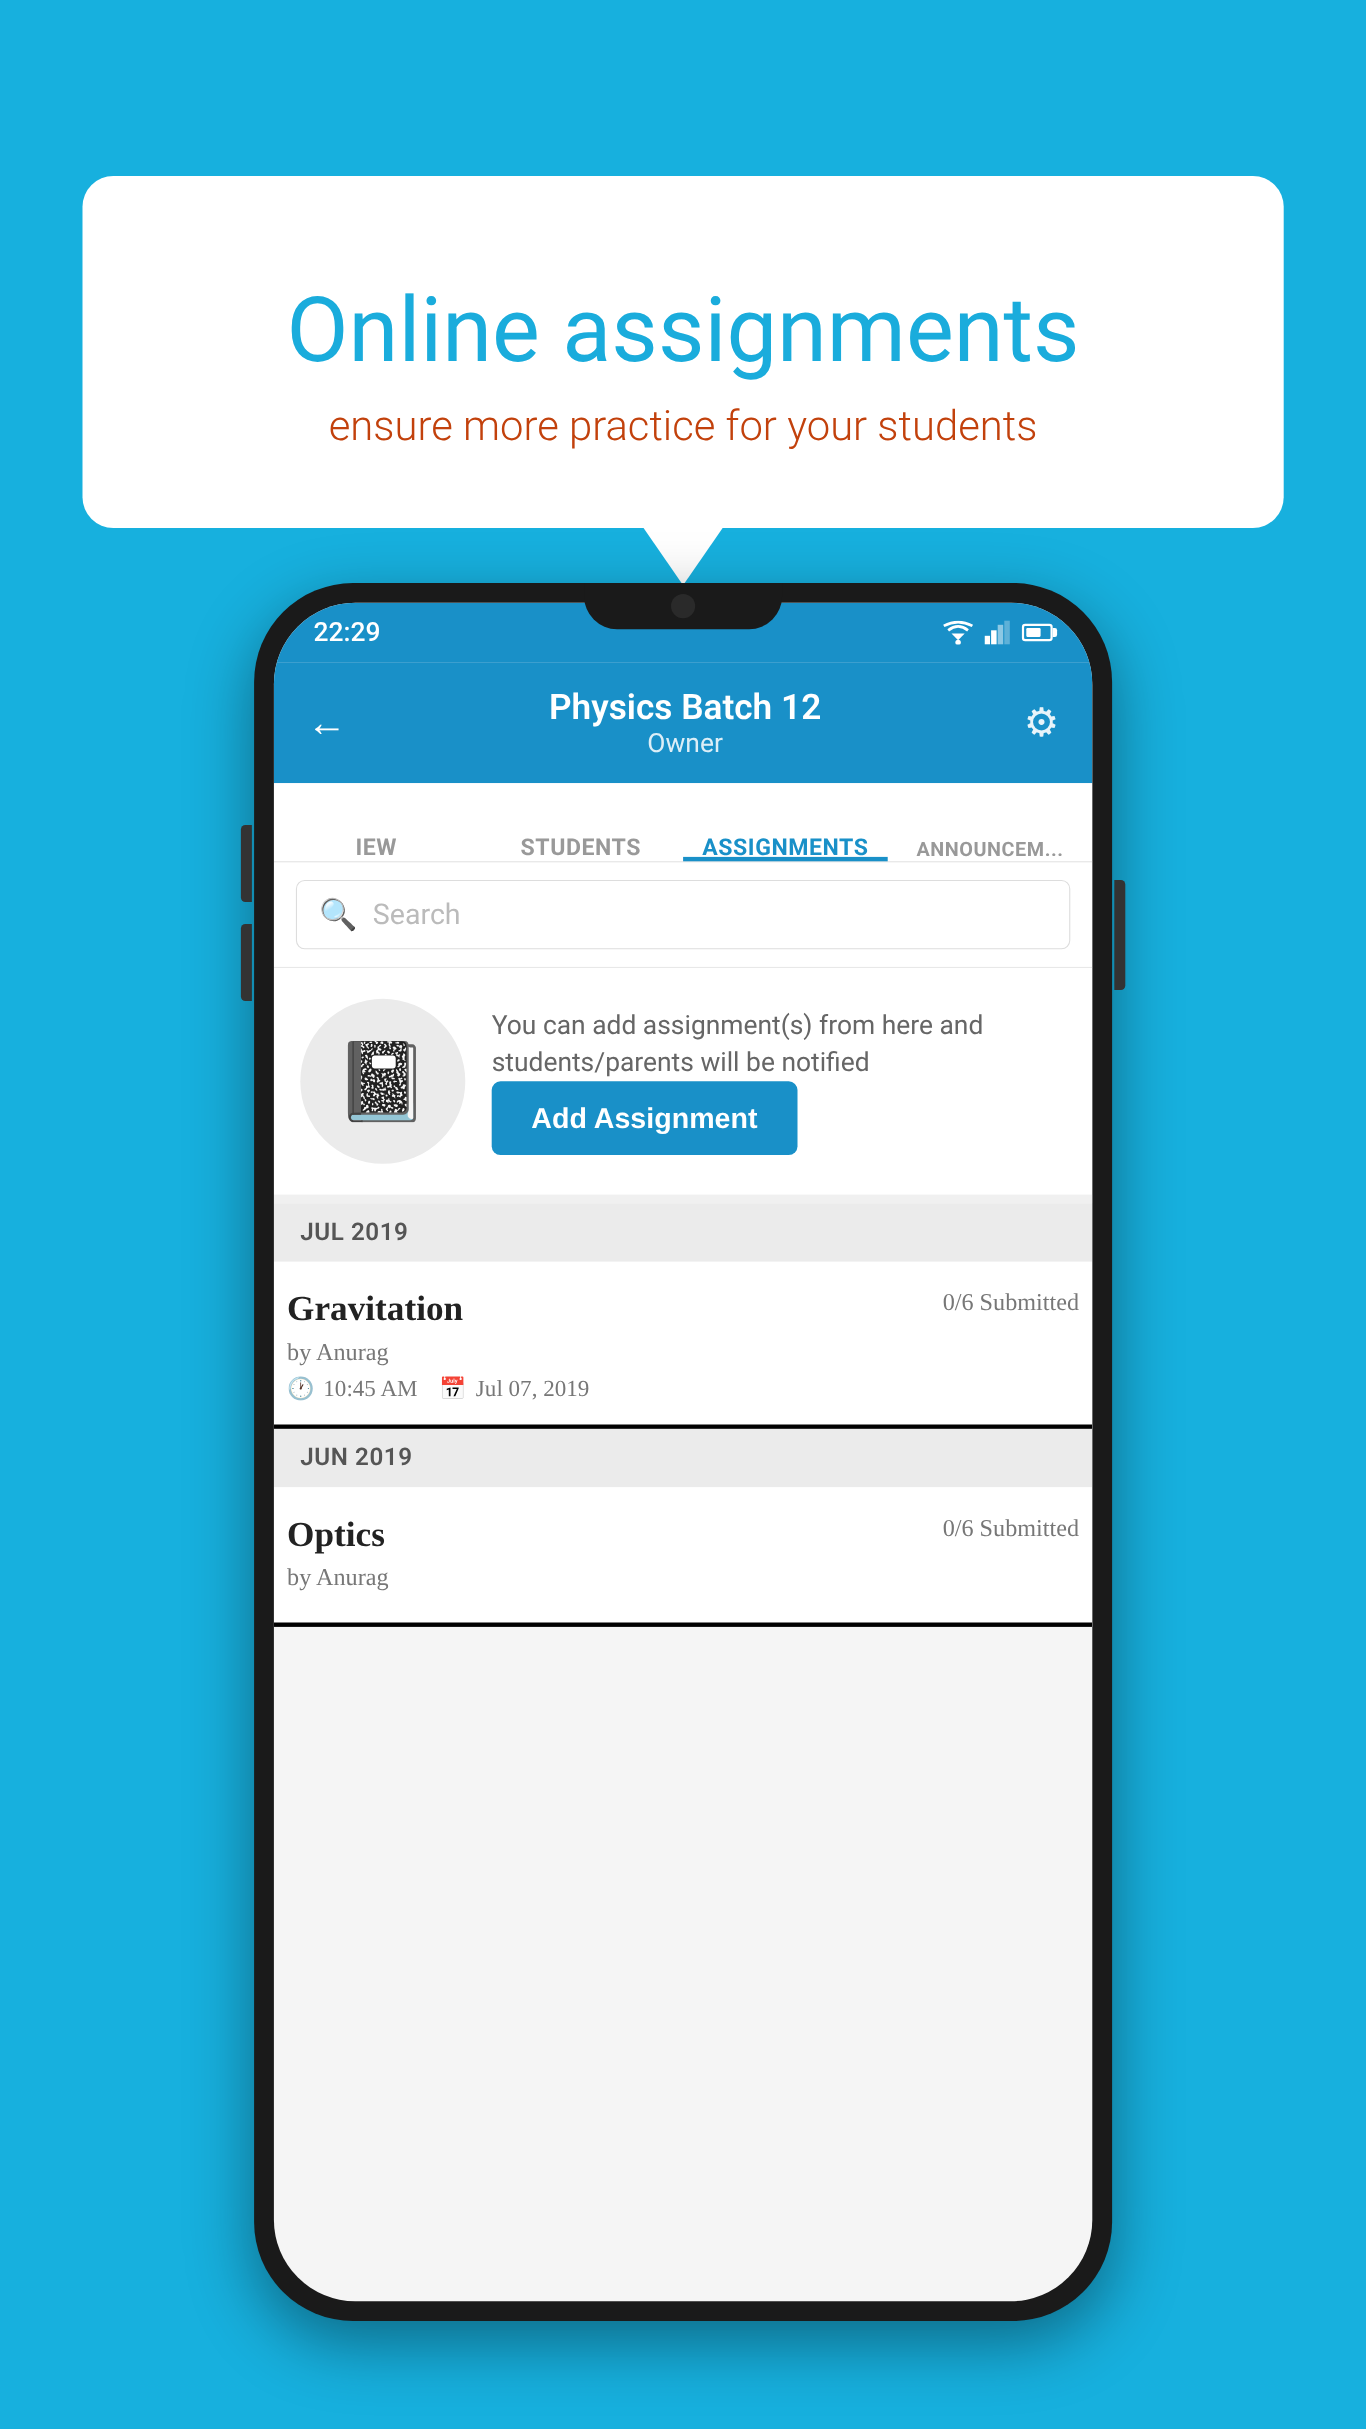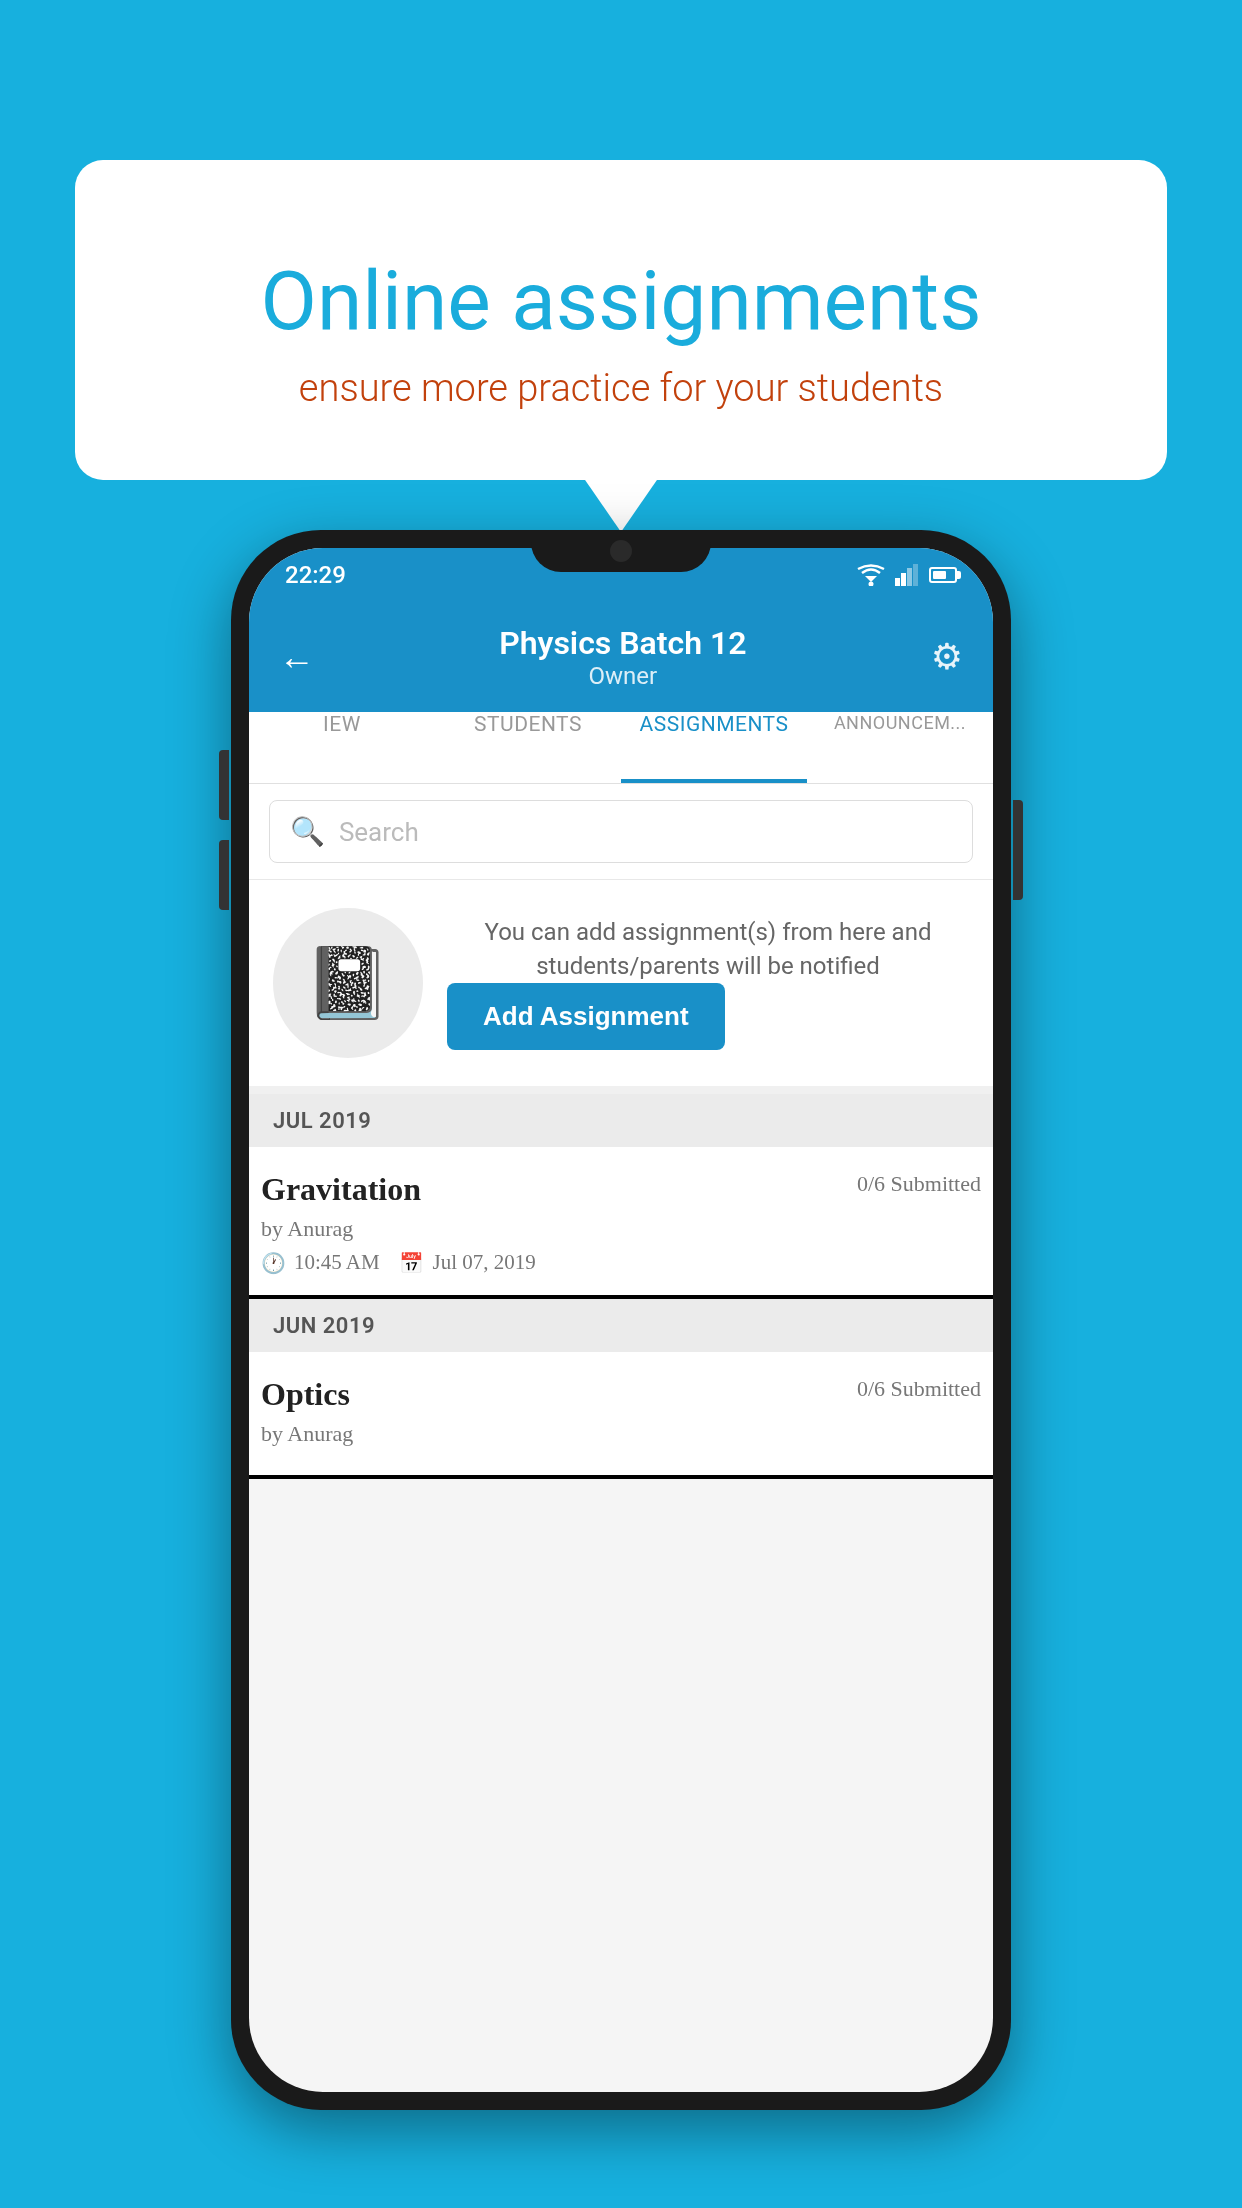--- a/index.html
+++ b/index.html
@@ -219,24 +219,24 @@
     .tabs-bar {
       background: white;
       display: flex;
       border-bottom: 1px solid #e0e0e0;
       height: 72px;
     }
 
     .tab-item {
       flex: 1;
       display: flex;
-      align-items: flex-start;
+      align-items: flex-end;
       justify-content: center;
       font-size: 21px;
-      font-weight: 400;
+      font-weight: 700;
       color: #999;
       cursor: pointer;
       position: relative;
       letter-spacing: 0.5px;
     }
 
     .tab-item.active {
       color: #1990c8;
     }
 
@@ -310,21 +310,20 @@
     }
 
     .promo-right {
       flex: 1;
     }
 
     .promo-text {
       font-size: 24px;
       color: #666;
       line-height: 1.4;
-      text-align: center;
     }
 
     .add-assignment-btn {
       background: #1990c8;
       color: white;
       border: none;
       border-radius: 8px;
       padding: 18px 36px;
       font-size: 26px;
       font-weight: 600;

